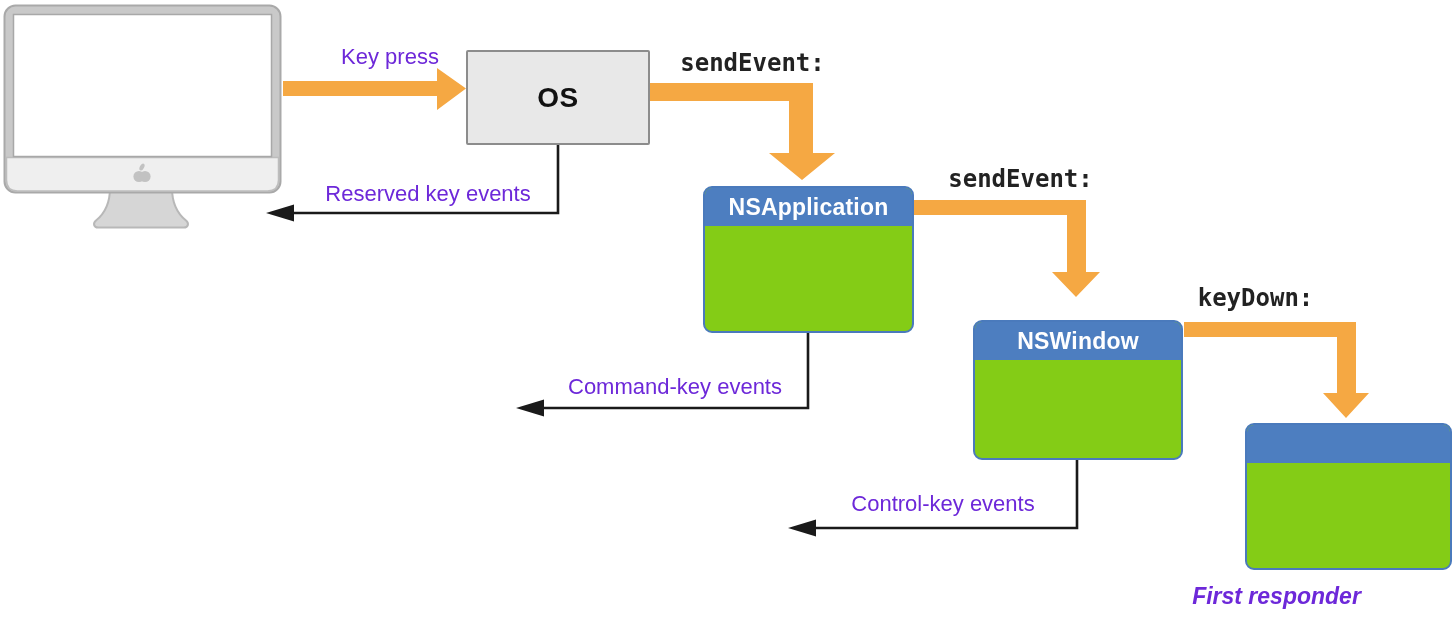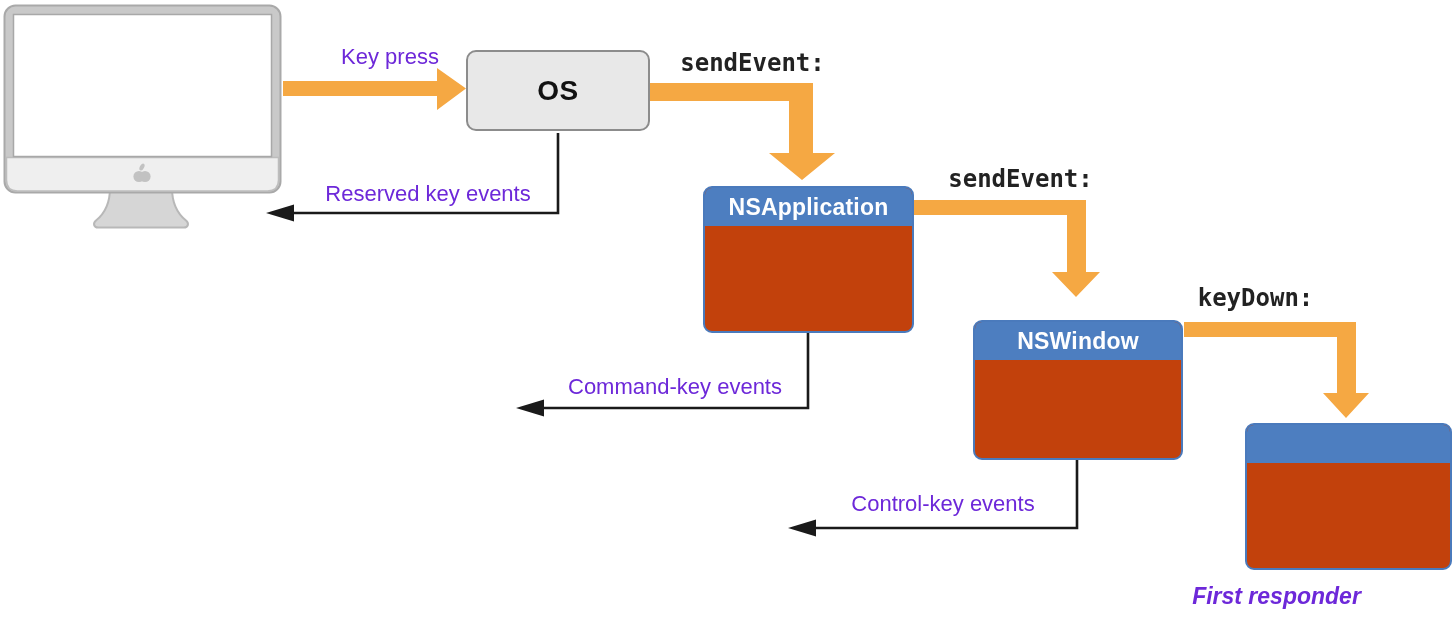--- a/index.html
+++ b/index.html
@@ -8,21 +8,21 @@
     width:1456px;height:617px;
     background:#ffffff;
     font-family:"Liberation Sans", sans-serif;
     overflow:hidden;
   }
   #wires{position:absolute;left:0;top:0;width:1456px;height:617px;}
 
   
   .class-box{
     position:absolute;
-    background:#c2410c;
+    background:#84cc16;
     border:2.5px solid #4a7abc;
     border-radius:9px;
     box-sizing:border-box;
     overflow:hidden;
   }
   .class-box .hdr{
     height:38px;
     background:#4d7ec0;
     color:#ffffff;
     font-weight:bold;
@@ -30,22 +30,22 @@
     text-align:center;
     line-height:38px;
     letter-spacing:.2px;
   }
   #box-nsapplication{left:703px;top:186px;width:211px;height:147px;}
   #box-nswindow{left:973px;top:320px;width:210px;height:140px;}
   #box-first-responder{left:1245px;top:423px;width:207px;height:147px;}
 
   
   #box-os{
-    position:absolute;left:466px;top:50px;width:184px;height:81px;
-    background:#e8e8e8;border:2px solid #8c8c8c;border-radius:10px;
+    position:absolute;left:466px;top:50px;width:184px;height:95px;
+    background:#e8e8e8;border:2px solid #8c8c8c;border-radius:2px;
     box-sizing:border-box;
     display:flex;align-items:center;justify-content:center;
     font-weight:bold;font-size:28px;color:#111111;letter-spacing:.5px;
   }
 
   
   .lbl{
     position:absolute;
     color:#6d28d9;
     font-size:22px;

